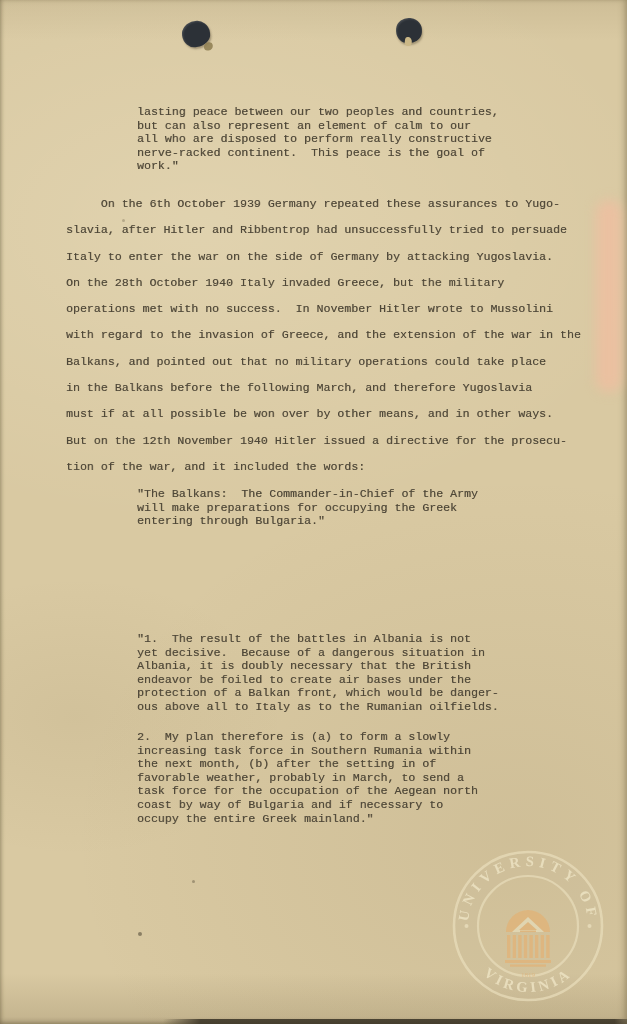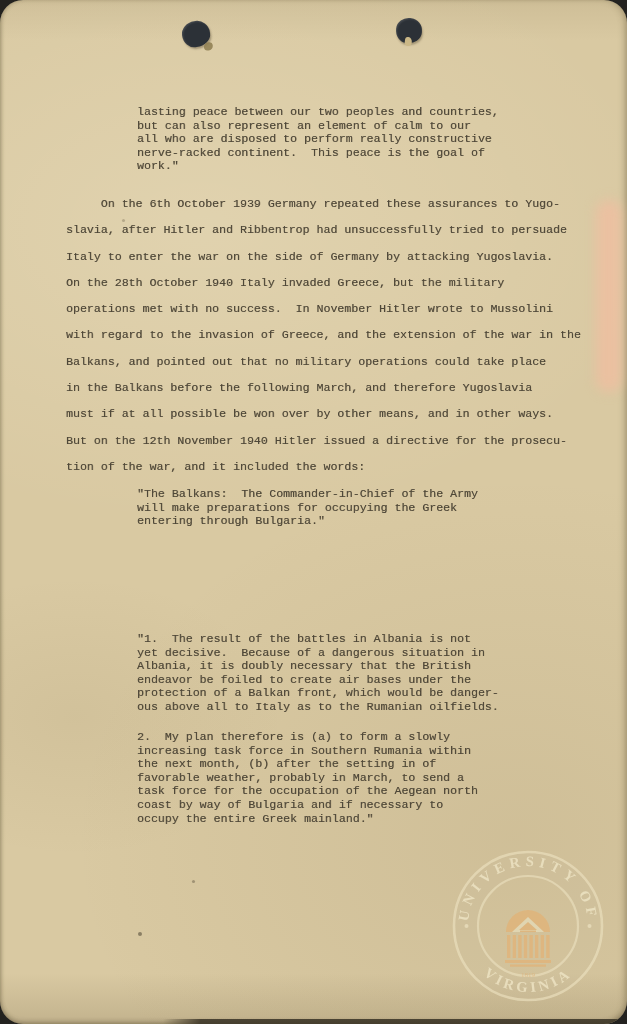--- a/index.html
+++ b/index.html
@@ -11,21 +11,20 @@
     background-image:
       radial-gradient(ellipse 760px 480px at 32% 22%, rgba(255,248,225,0.20), transparent 62%),
       radial-gradient(ellipse 680px 560px at 82% 82%, rgba(120,100,60,0.10), transparent 65%),
       radial-gradient(ellipse 300px 200px at 12% 70%, rgba(110,92,55,0.07), transparent 70%),
       linear-gradient(180deg, rgba(110,92,55,0.10), rgba(0,0,0,0) 4%, rgba(0,0,0,0) 95%, rgba(90,75,45,0.18));
     box-shadow:
       inset -4px 0 6px -1px rgba(100,85,55,.30),
       inset 3px 0 4px -2px rgba(80,68,42,.35),
       inset 0 -3px 5px -1px rgba(70,60,40,.30);
     font-family:"Liberation Mono","DejaVu Sans Mono",monospace;
-    border-radius:23px;
   }
   .header-strip{
     position:absolute;top:0;left:0;right:0;height:9px;
     background:linear-gradient(to right,
       #35342f 0%, #3d3c37 28%, #41403a 34%, #8a867c 36%, #82randomness 37%,
       #56544d 39%, #2f2e2a 46%, #3a3833 62%, #31302b 78%, #3a3833 90%, #2c2b27 100%);
   }
   .bottom-edge{
     position:absolute;left:0;right:0;bottom:0;height:5px;
     background:linear-gradient(to right,

